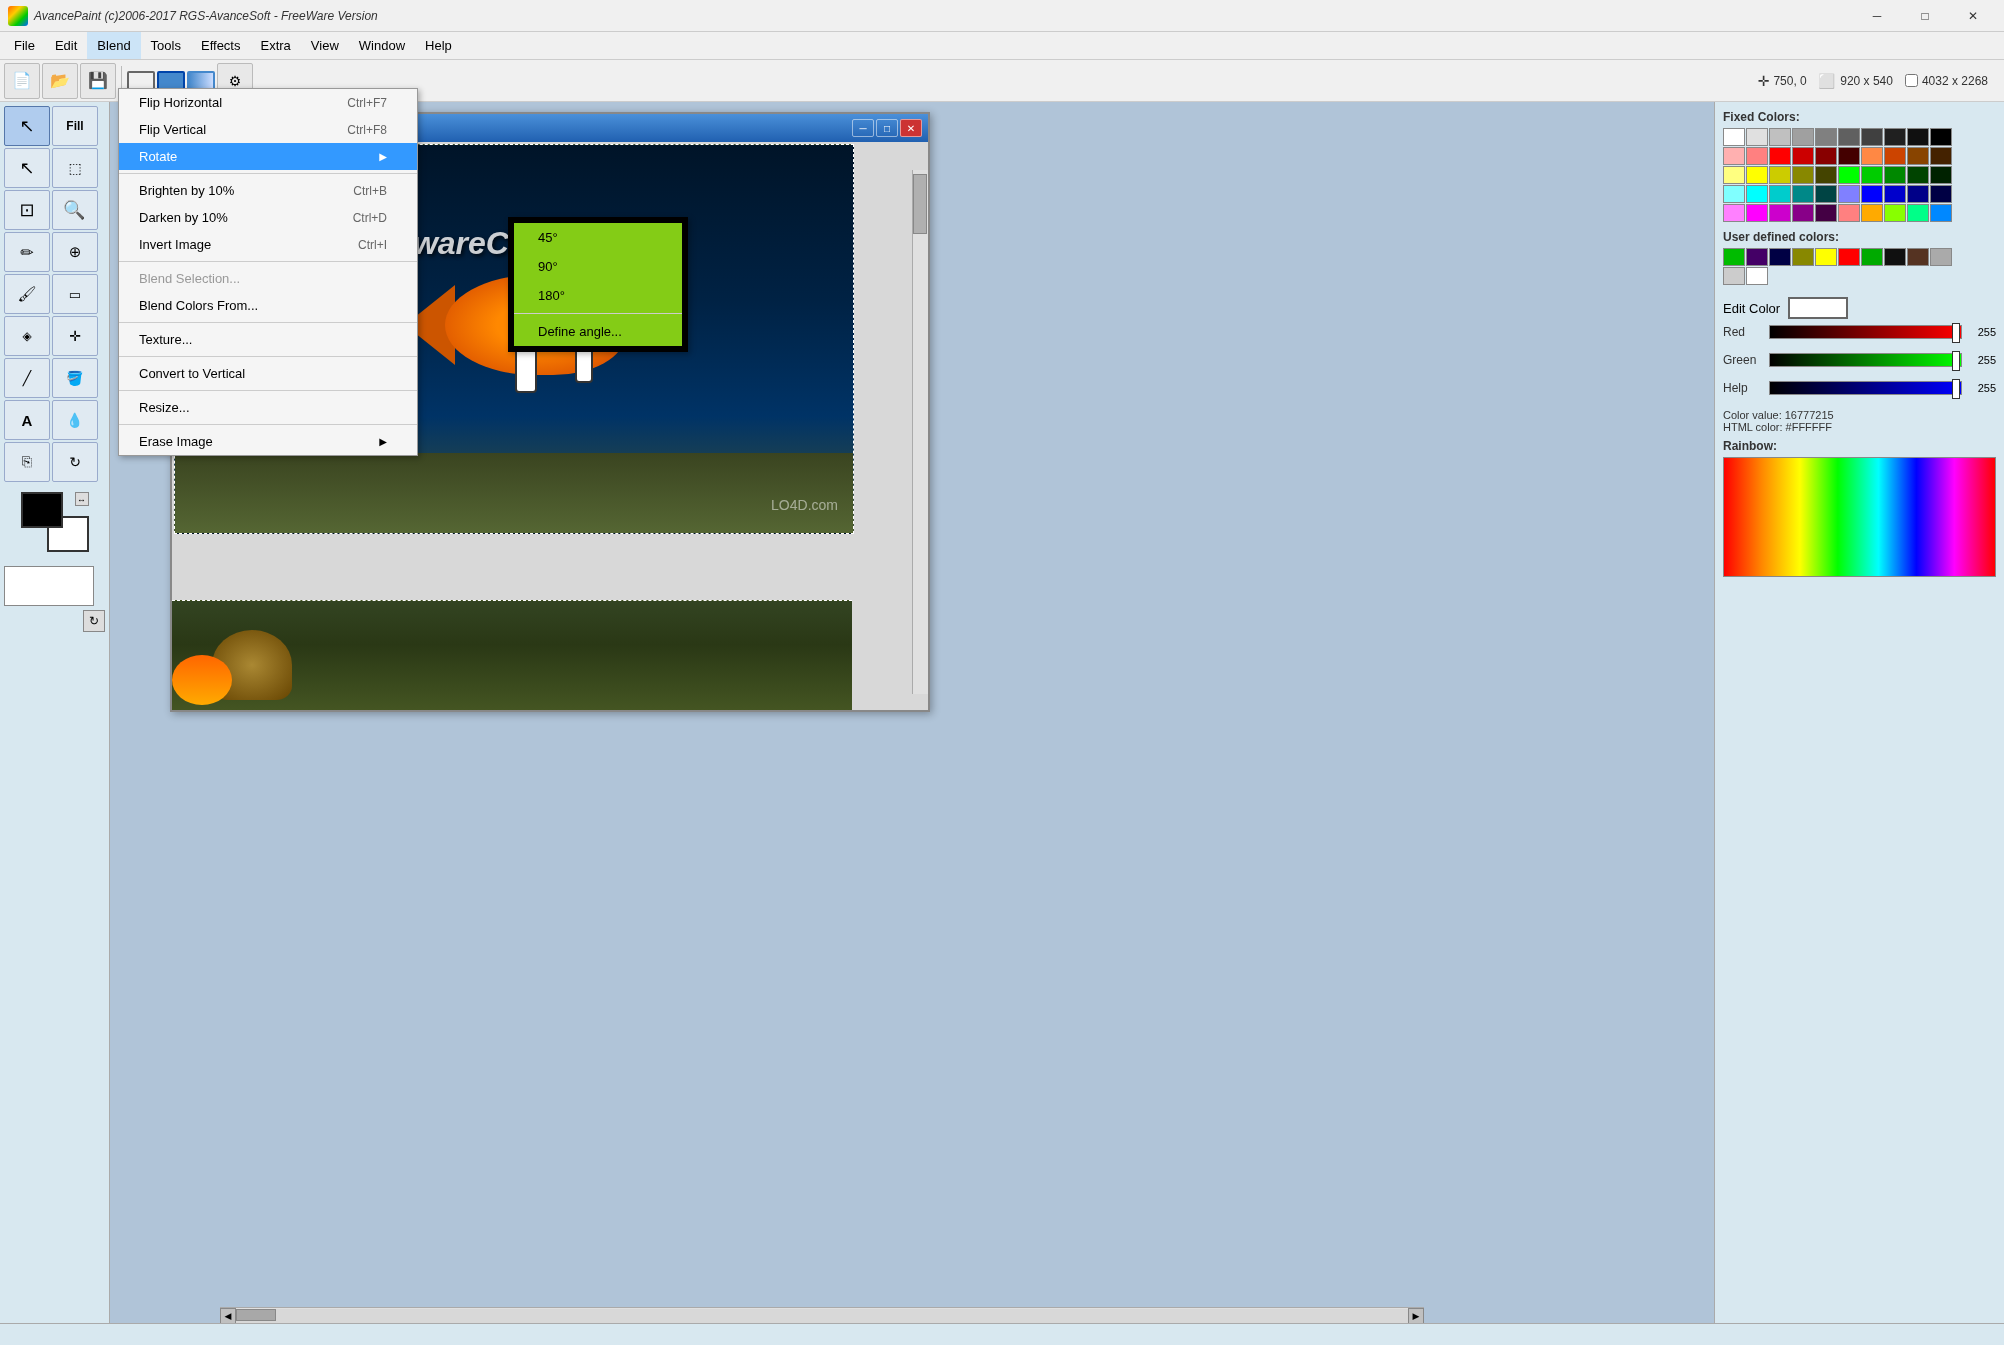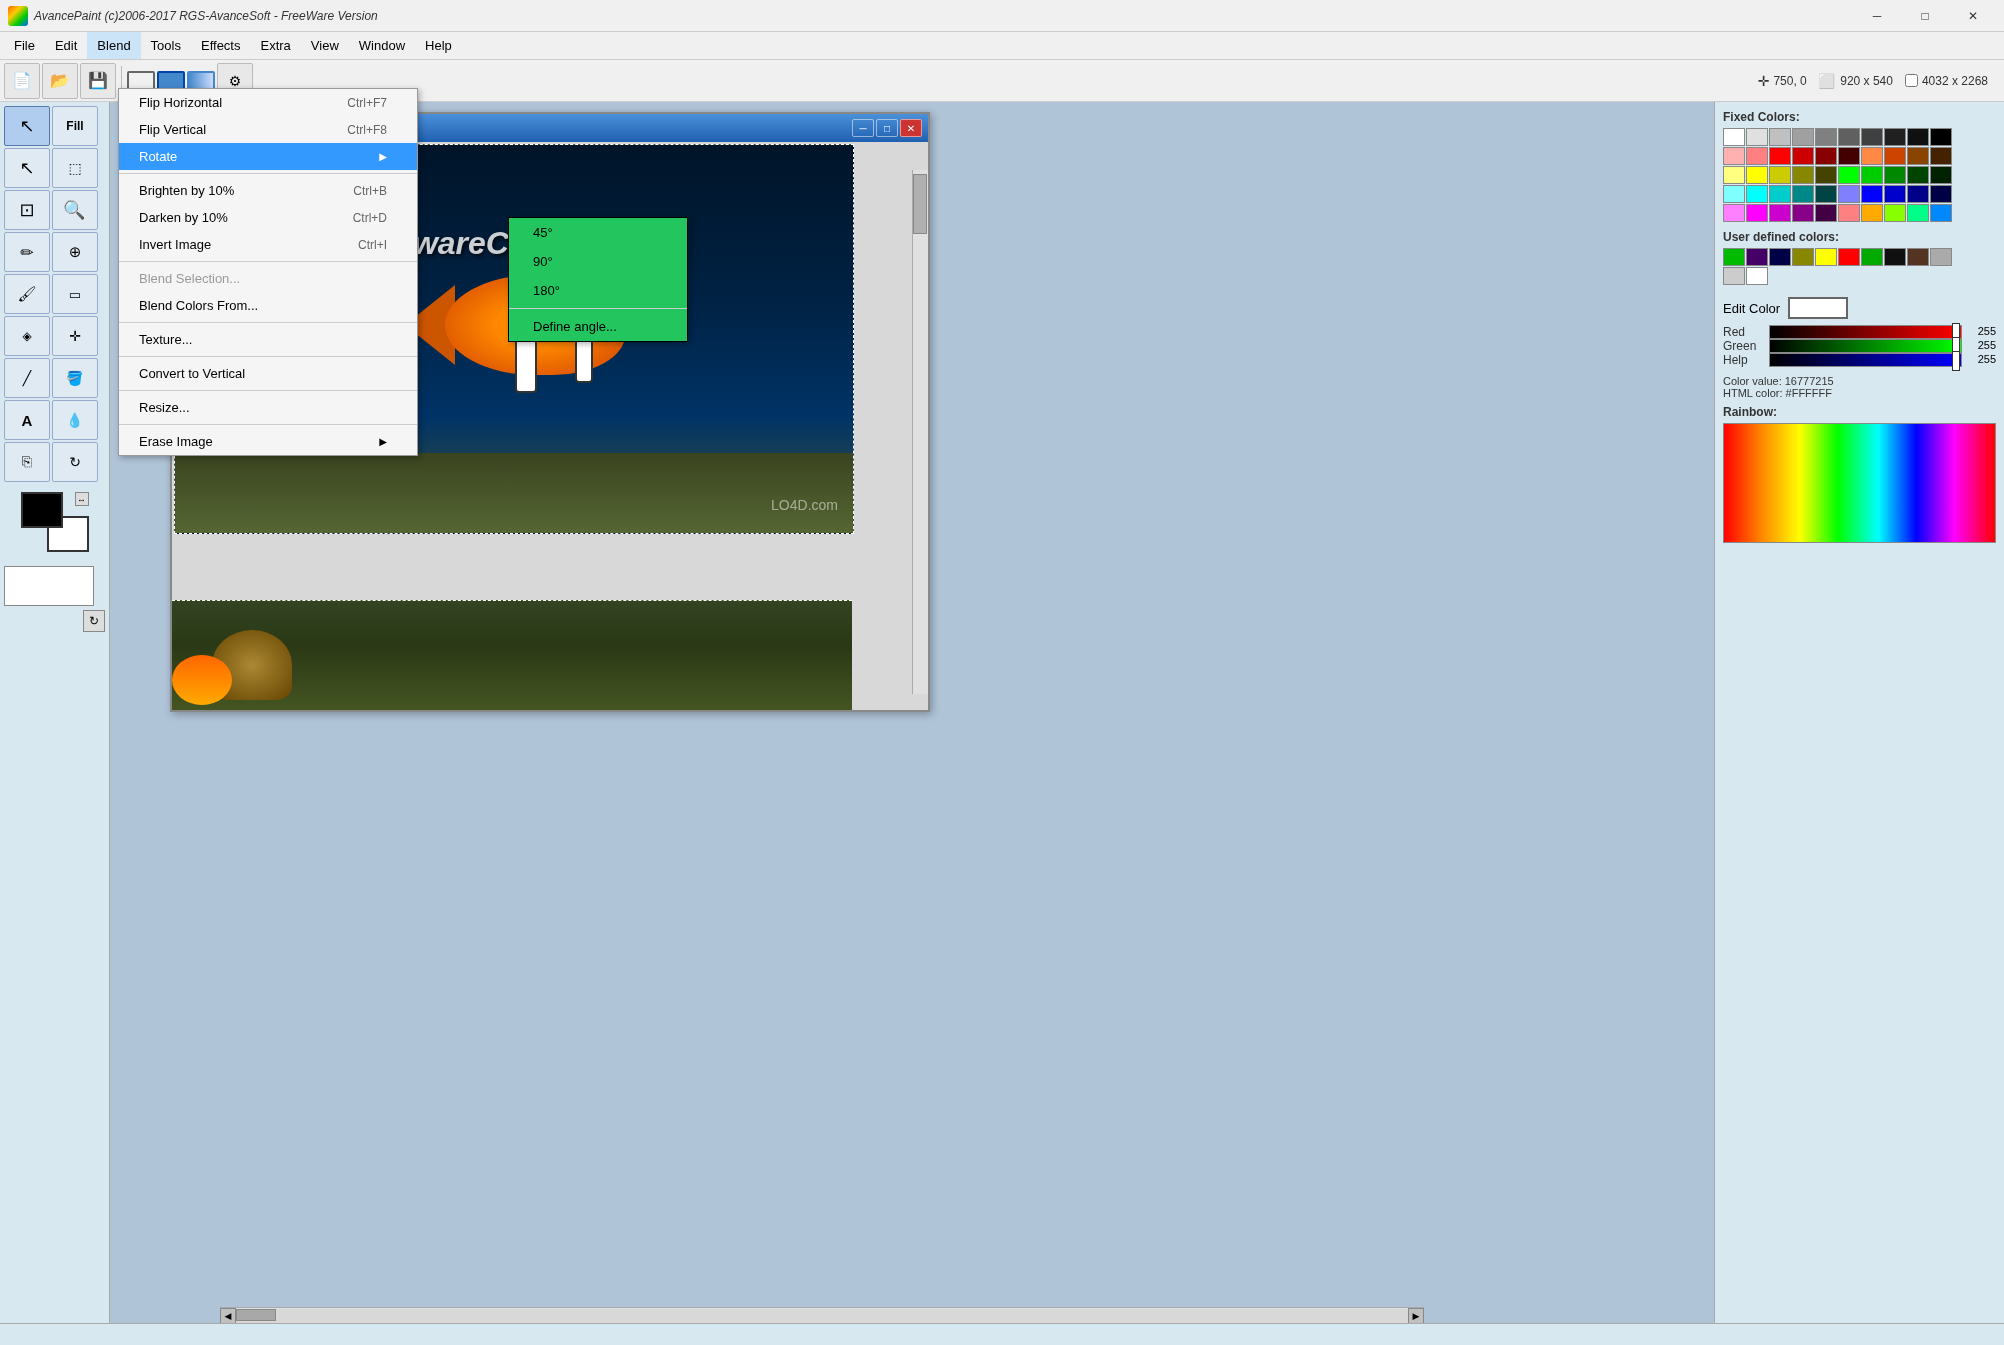--- a/index.html
+++ b/index.html
@@ -330,23 +330,23 @@
       gap: 8px;
       margin-bottom: 6px;
     }
     .edit-color-preview {
       width: 60px; height: 22px;
       background: white;
       border: 2px solid #666;
     }
     .slider-row {
       display: flex;
-      align-items: flex-start;
+      align-items: center;
       gap: 6px;
-      margin-bottom: 0;
+      margin-bottom: 14px;
     }
     .slider-label {
       width: 40px;
       font-size: 12px;
       color: #333;
     }
     .slider-track {
       flex: 1;
       height: 14px;
       border: 1px solid #888;
@@ -424,22 +424,22 @@
       margin: 3px 0;
     }
     .dropdown-item .shortcut {
       color: #666;
       font-size: 12px;
       margin-left: 36px;
     }
     .dropdown-item .arrow { font-size: 10px; }
     .submenu-container {
       position: fixed;
-      background: #22c55e;
-      border: 1px solid #000000;
+      background: #84cc16;
+      border: 6px solid #000000;
       box-shadow: 2px 2px 6px rgba(0,0,0,0.3);
       z-index: 1001;
       min-width: 180px;
     }
     .submenu-item {
       padding: 7px 24px;
       cursor: pointer;
       font-size: 13px;
       color: #000;
       white-space: nowrap;

